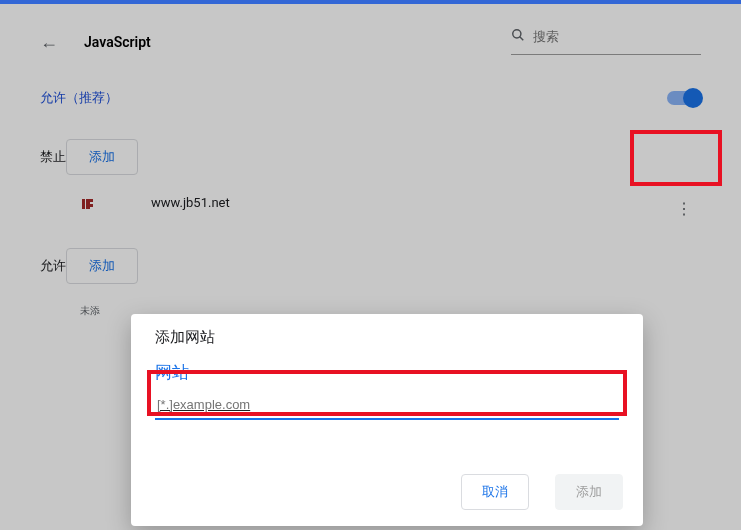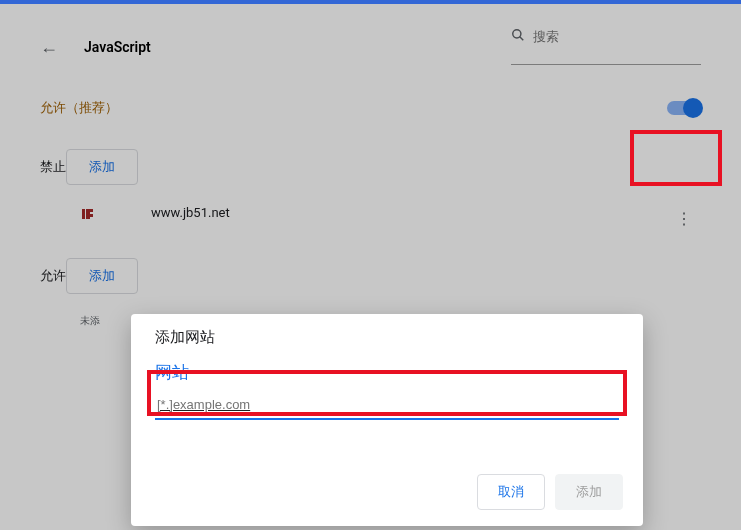--- a/index.html
+++ b/index.html
@@ -44,21 +44,21 @@
       font-size: 14px;
       font-weight: 600;
       color: #000000;
     }
     .search-wrap {
       margin-left: auto;
       display: flex;
       align-items: center;
       border-bottom: 1px solid #9e9e9e;
       width: 190px;
-      padding-bottom: 19px;
+      padding-bottom: 9px;
     }
     .search-icon {
       font-size: 14px;
       color: #5f6368;
       margin-right: 8px;
     }
     .search-input {
       border: none;
       outline: none;
       background: transparent;
@@ -68,21 +68,21 @@
     }
     .search-input::placeholder {
       color: #757575;
     }
     .setting-row {
       display: flex;
       align-items: center;
       justify-content: space-between;
       min-height: 54px;
       font-size: 13px;
-      color: #a16207;
+      color: #1d4ed8;
       padding: 14px 0;
     }
     .toggle {
       width: 34px;
       height: 14px;
       background: #8ab4f8;
       border-radius: 8px;
       position: relative;
     }
     .toggle::after {
@@ -198,21 +198,21 @@
       right: 16px;
       top: 56px;
       height: 46px;
       pointer-events: none;
     }
     .dialog-actions {
       position: absolute;
       bottom: 16px;
       right: 20px;
       display: flex;
-      gap: 10px;
+      gap: 26px;
     }
     .btn-flat {
       border: 1px solid #dadce0;
       background: #fff;
       color: #1a73e8;
       font-size: 13px;
       padding: 8px 20px;
       border-radius: 4px;
       cursor: pointer;
     }

